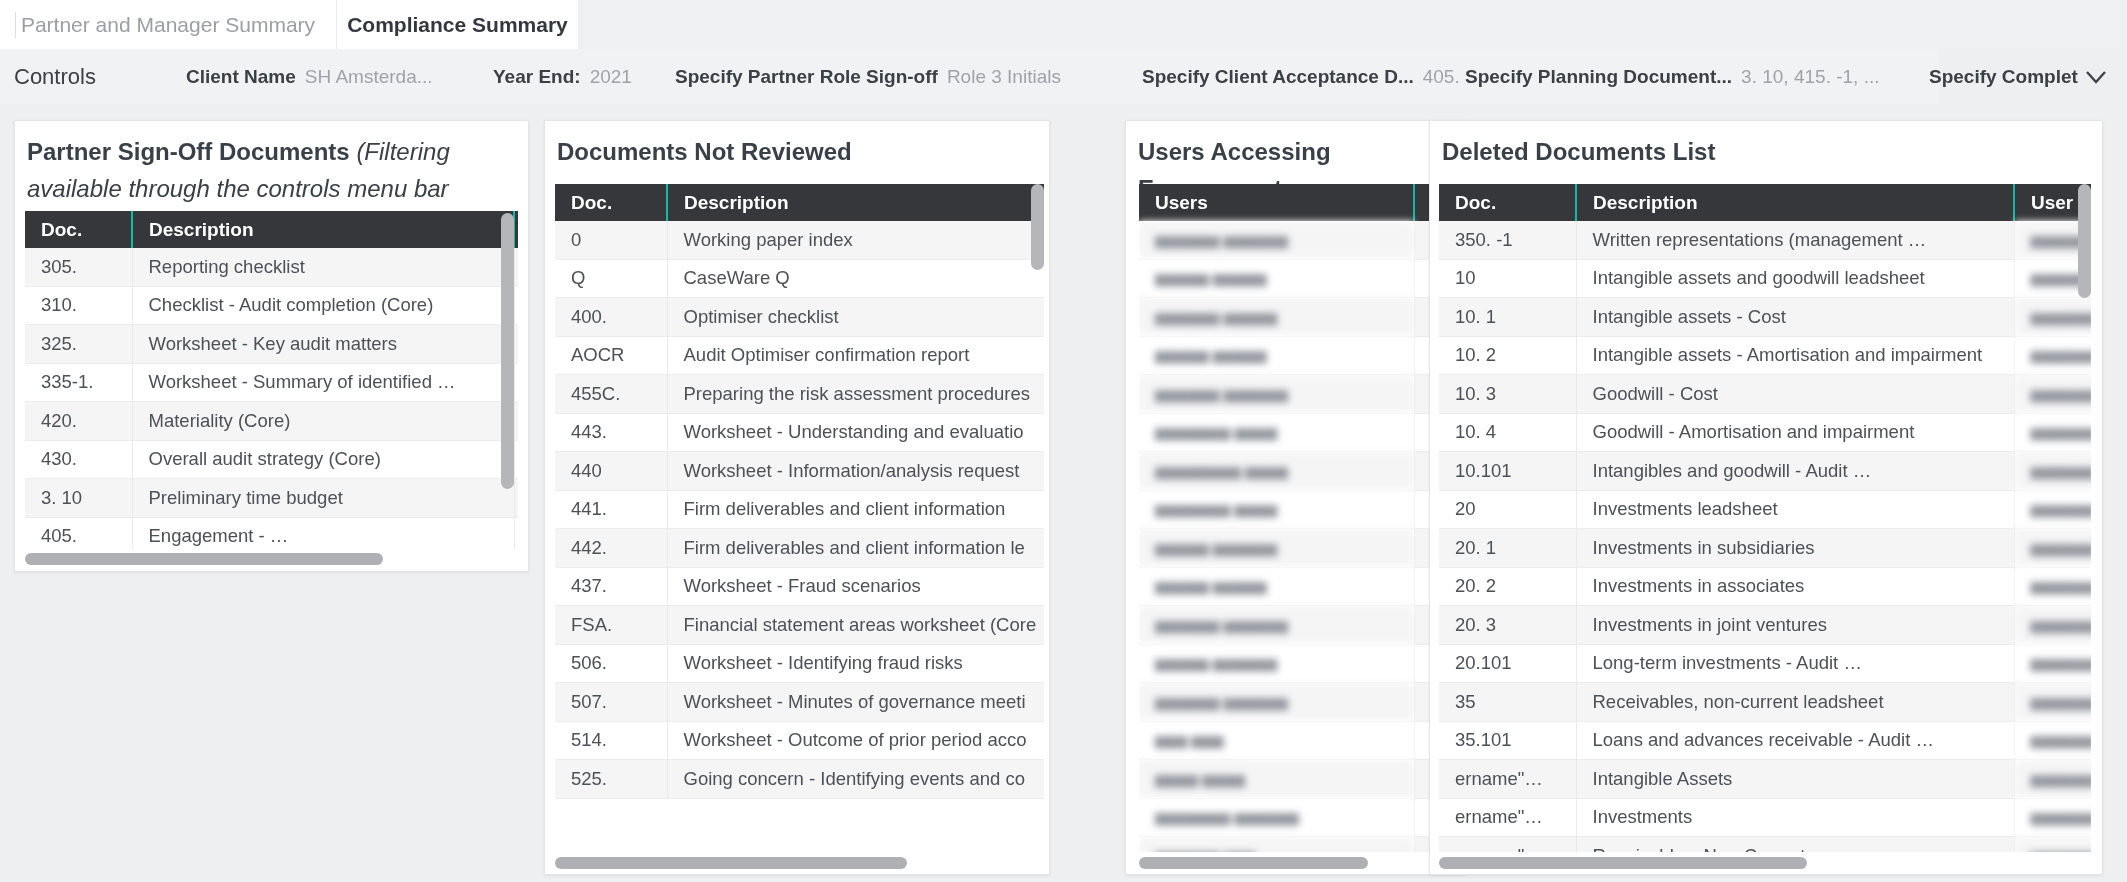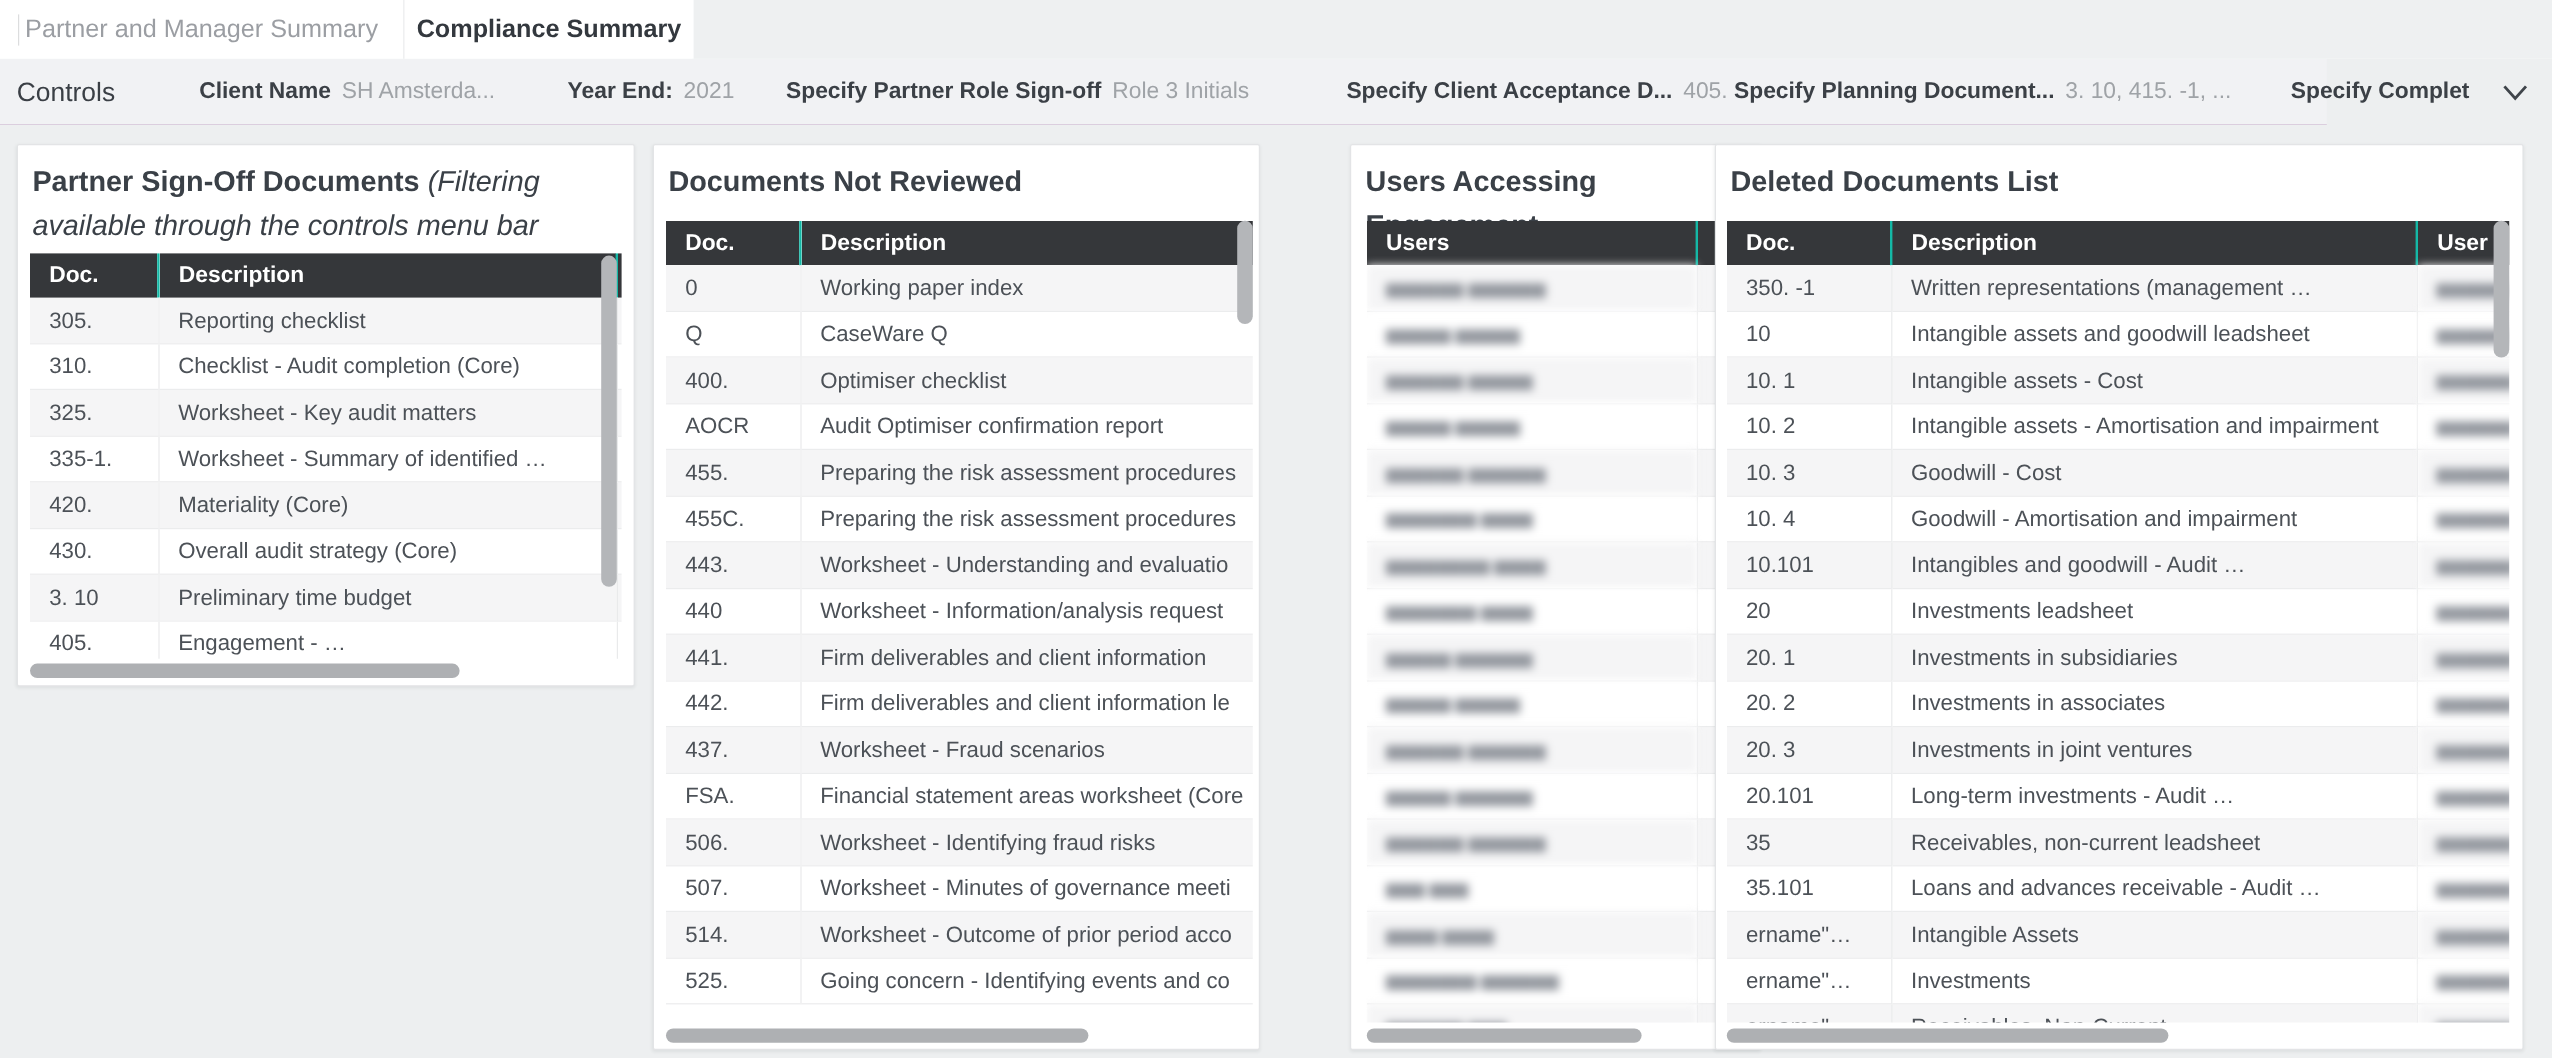--- a/index.html
+++ b/index.html
@@ -14,21 +14,21 @@
   .tab{position:absolute;top:0;height:49px;display:flex;align-items:center;justify-content:center;
        font-size:21px;cursor:default;background:#fff;}
   .tab-inactive{left:0;width:336px;color:#9b9ea3;}
   .tab-inactive::before{content:"";position:absolute;left:15px;top:12px;width:1px;height:26px;background:#dcddde;}
   .tab-active{left:336px;width:241px;color:#33383e;font-weight:bold;border-left:1px solid #e8e9ea;}
   
   .controlsbar{position:absolute;top:49px;left:0;width:1939px;height:55px;background:#f1f2f4;
                border-bottom:2px solid #701a75;}
   .controls-title{position:absolute;left:14px;top:0;height:55px;display:flex;align-items:center;
                   font-size:22px;color:#3a3f45;}
-  .ctrl{position:absolute;top:0;height:55px;display:flex;align-items:center;white-space:nowrap;font-size:19px;}
+  .ctrl{position:absolute;top:0;height:55px;display:flex;align-items:center;white-space:nowrap;font-size:19px;margin-left:20px;}
   .ctrl .lbl{font-weight:bold;color:#3b4046;}
   .ctrl .val{color:#9fa3a7;margin-left:9px;}
   .ctrl-1{left:166px}.ctrl-2{left:473px}.ctrl-3{left:655px}.ctrl-4{left:1122px}.ctrl-5{left:1445px}.ctrl-6{left:1909px}
   .chev{position:absolute;left:2082px;top:14px;width:28px;height:28px;display:flex;align-items:center;justify-content:center;cursor:pointer;}
   
   .content{position:absolute;top:104px;left:0;right:0;bottom:0;background:#edeff0;}
   .panel{position:absolute;background:#ffffff;border:1px solid #e3e4e6;border-radius:2px;
          box-shadow:0 1px 3px rgba(40,45,50,0.08);box-sizing:border-box;}
   .panel-1{left:14px;top:16px;width:515px;height:452px;}
   .panel-2{left:544px;top:16px;width:506px;height:755px;}
@@ -203,24 +203,20 @@
             </tr>
             <tr>
               <td class="c0">400.</td>
               <td class="c1">Optimiser checklist</td>
             </tr>
             <tr>
               <td class="c0">AOCR</td>
               <td class="c1">Audit Optimiser confirmation report</td>
             </tr>
             <tr>
-              <td class="c0">455.</td>
-              <td class="c1">Preparing the risk assessment procedures</td>
-            </tr>
-            <tr>
               <td class="c0">455C.</td>
               <td class="c1">Preparing the risk assessment procedures</td>
             </tr>
             <tr>
               <td class="c0">443.</td>
               <td class="c1">Worksheet - Understanding and evaluatio</td>
             </tr>
             <tr>
               <td class="c0">440</td>
               <td class="c1">Worksheet - Information/analysis request</td>

